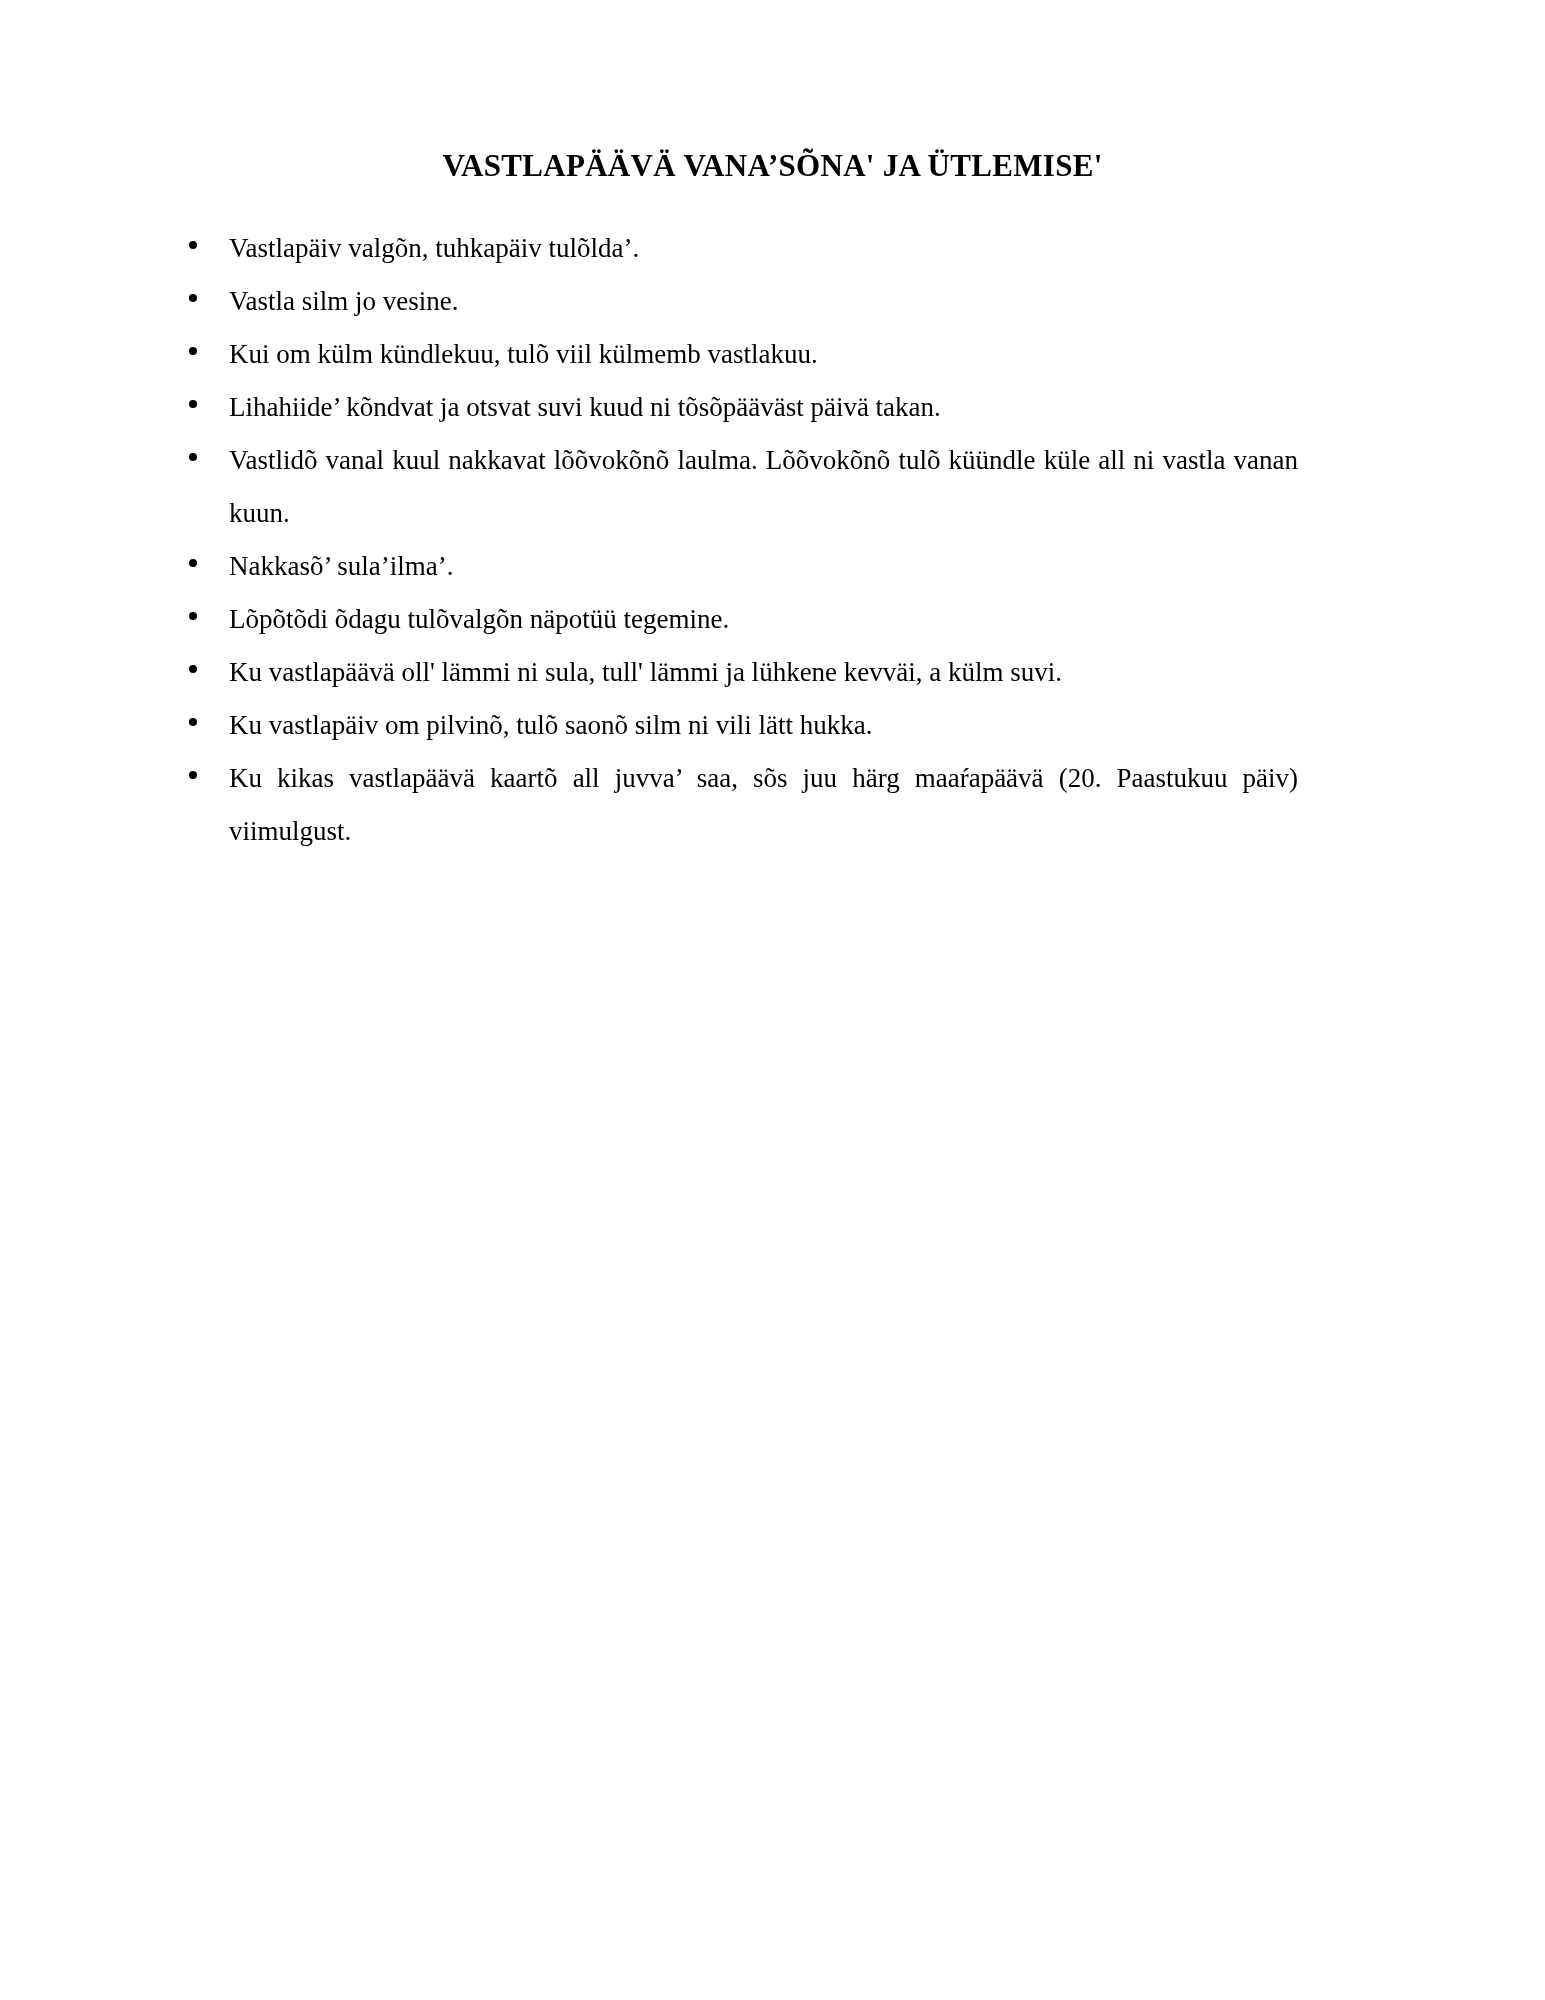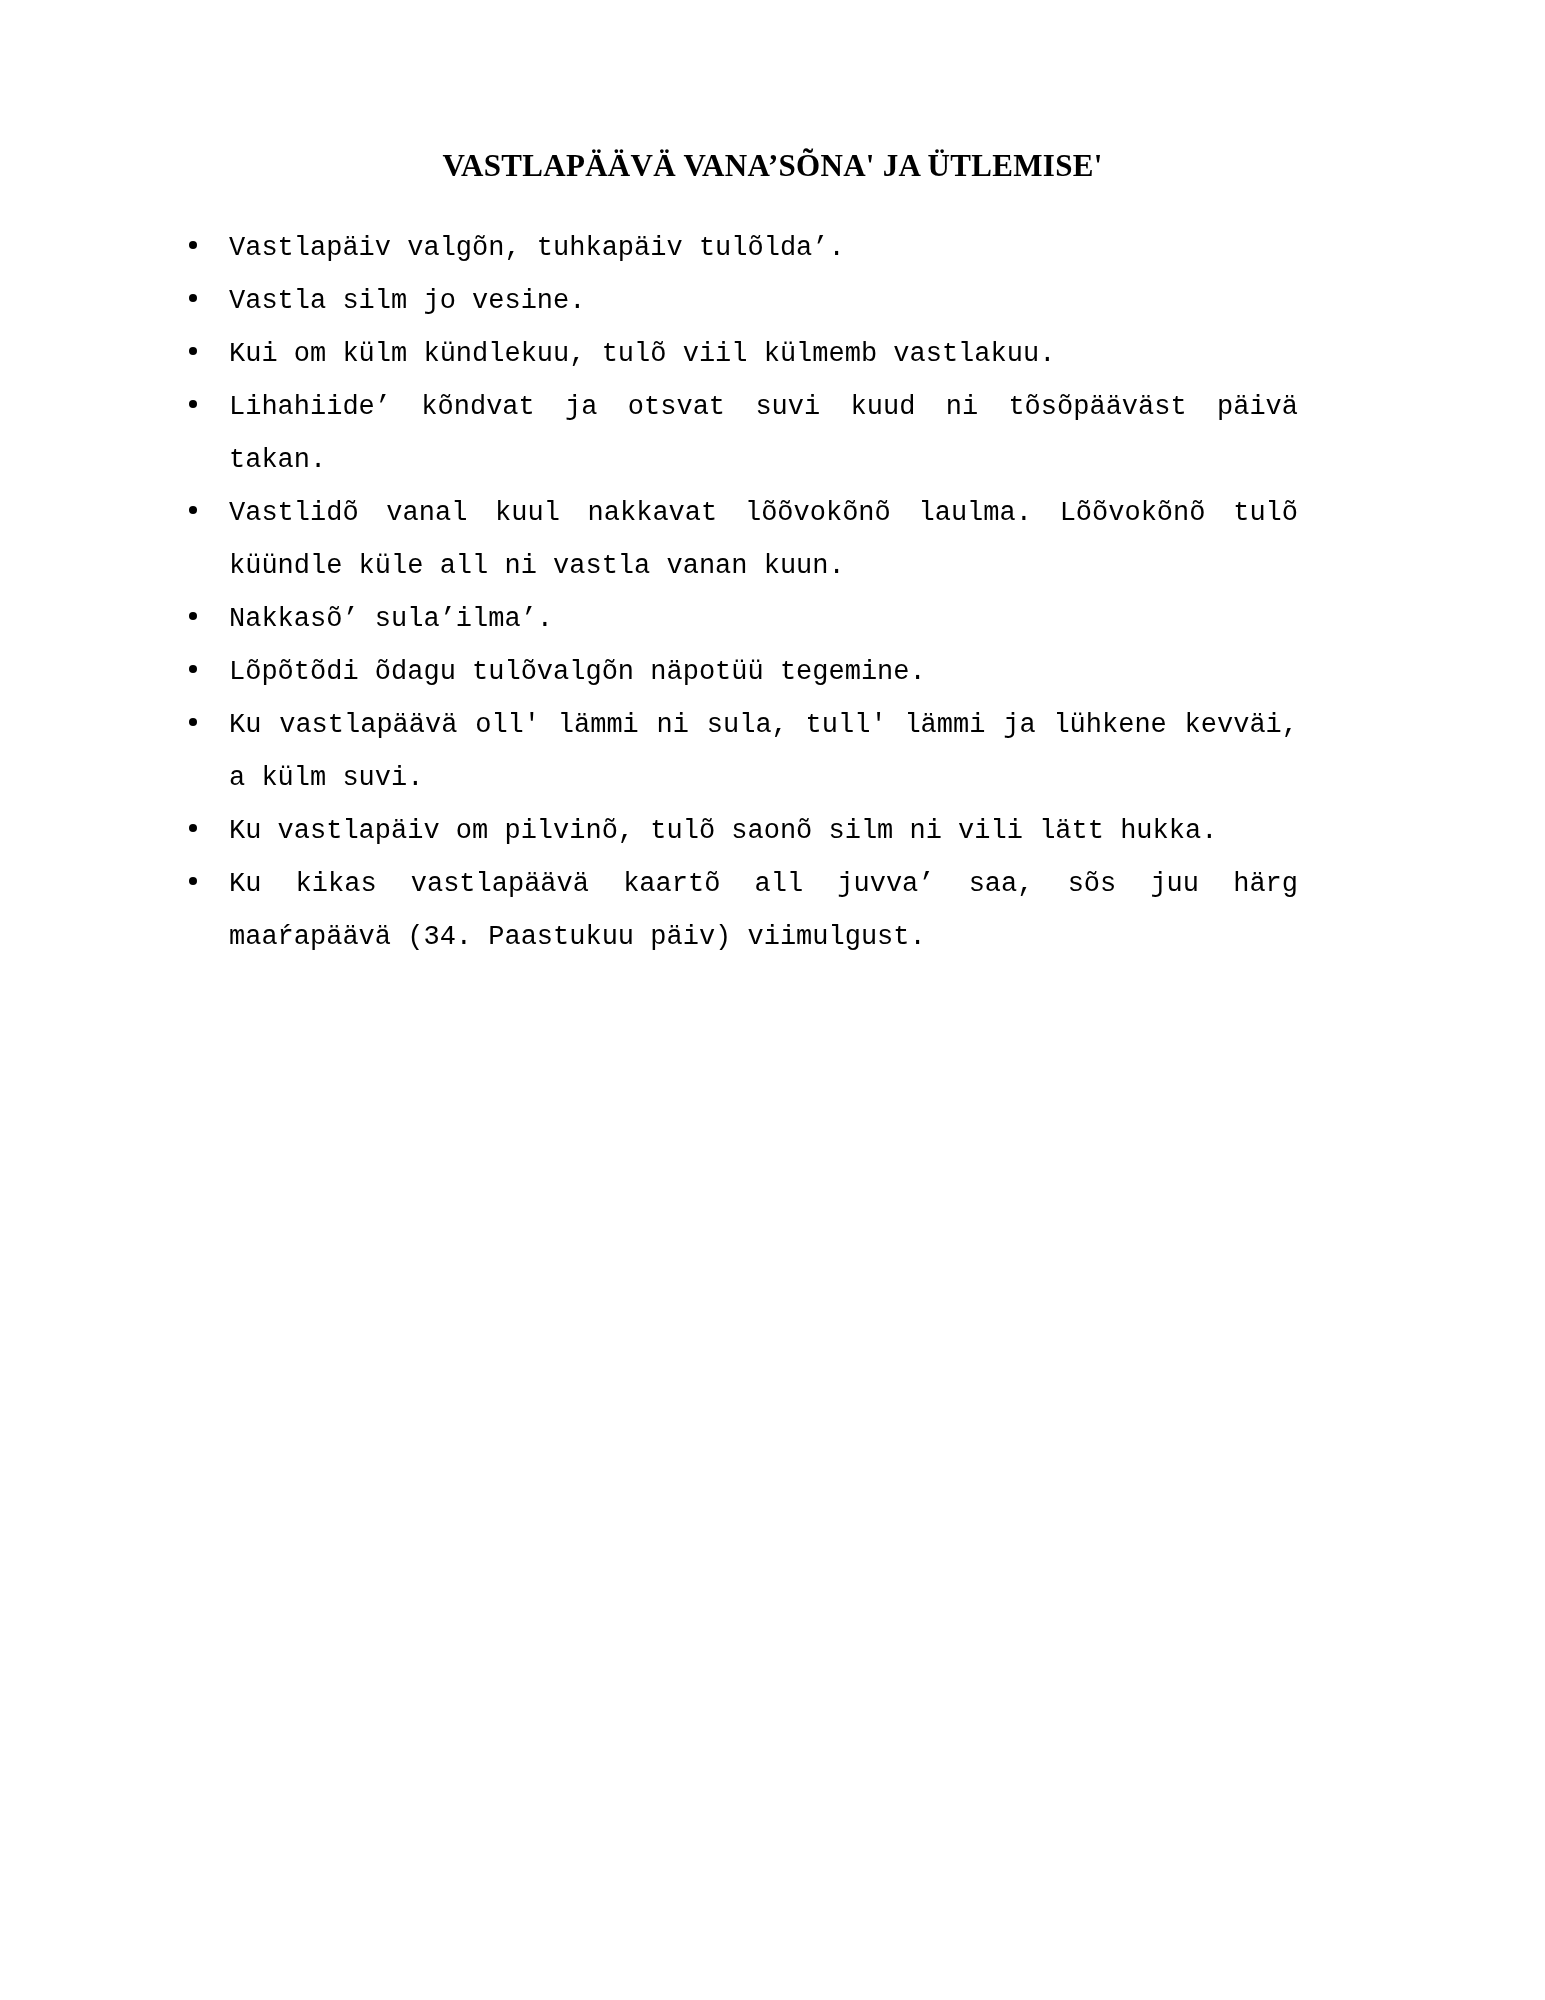--- a/index.html
+++ b/index.html
@@ -74,21 +74,20 @@
     content: "";
     display: inline-block;
     width: 8px;
     height: 8px;
     border-radius: 50%;
     background: #000;
     vertical-align: 0.28em;
   }
   .item-text {
     display: block;
-    font-family: Liberation Mono, monospace;
   }
   
 </style>
 </head>
 <body>
 
 <div class="page">
   <div class="doc-body">
 
     <h1 class="doc-title">VASTLAPÄÄVÄ VANA’SÕNA' JA ÜTLEMISE'</h1>
@@ -135,19 +134,19 @@
         <span class="item-text">Ku vastlapäävä oll' lämmi ni sula, tull' lämmi ja lühkene kevväi, a külm suvi.</span>
       </li>
 
       <li class="proverb-item">
         <span class="bullet"></span>
         <span class="item-text">Ku vastlapäiv om pilvinõ, tulõ saonõ silm ni vili lätt hukka.</span>
       </li>
 
       <li class="proverb-item">
         <span class="bullet"></span>
-        <span class="item-text">Ku kikas vastlapäävä kaartõ all juvva’ saa, sõs juu härg maaŕapäävä (34. Paastukuu päiv) viimulgust.</span>
+        <span class="item-text">Ku kikas vastlapäävä kaartõ all juvva’ saa, sõs juu härg maaŕapäävä (20. Paastukuu päiv) viimulgust.</span>
       </li>
 
 
     </ul>
   </div>
 </div>
 
 </body></html>

